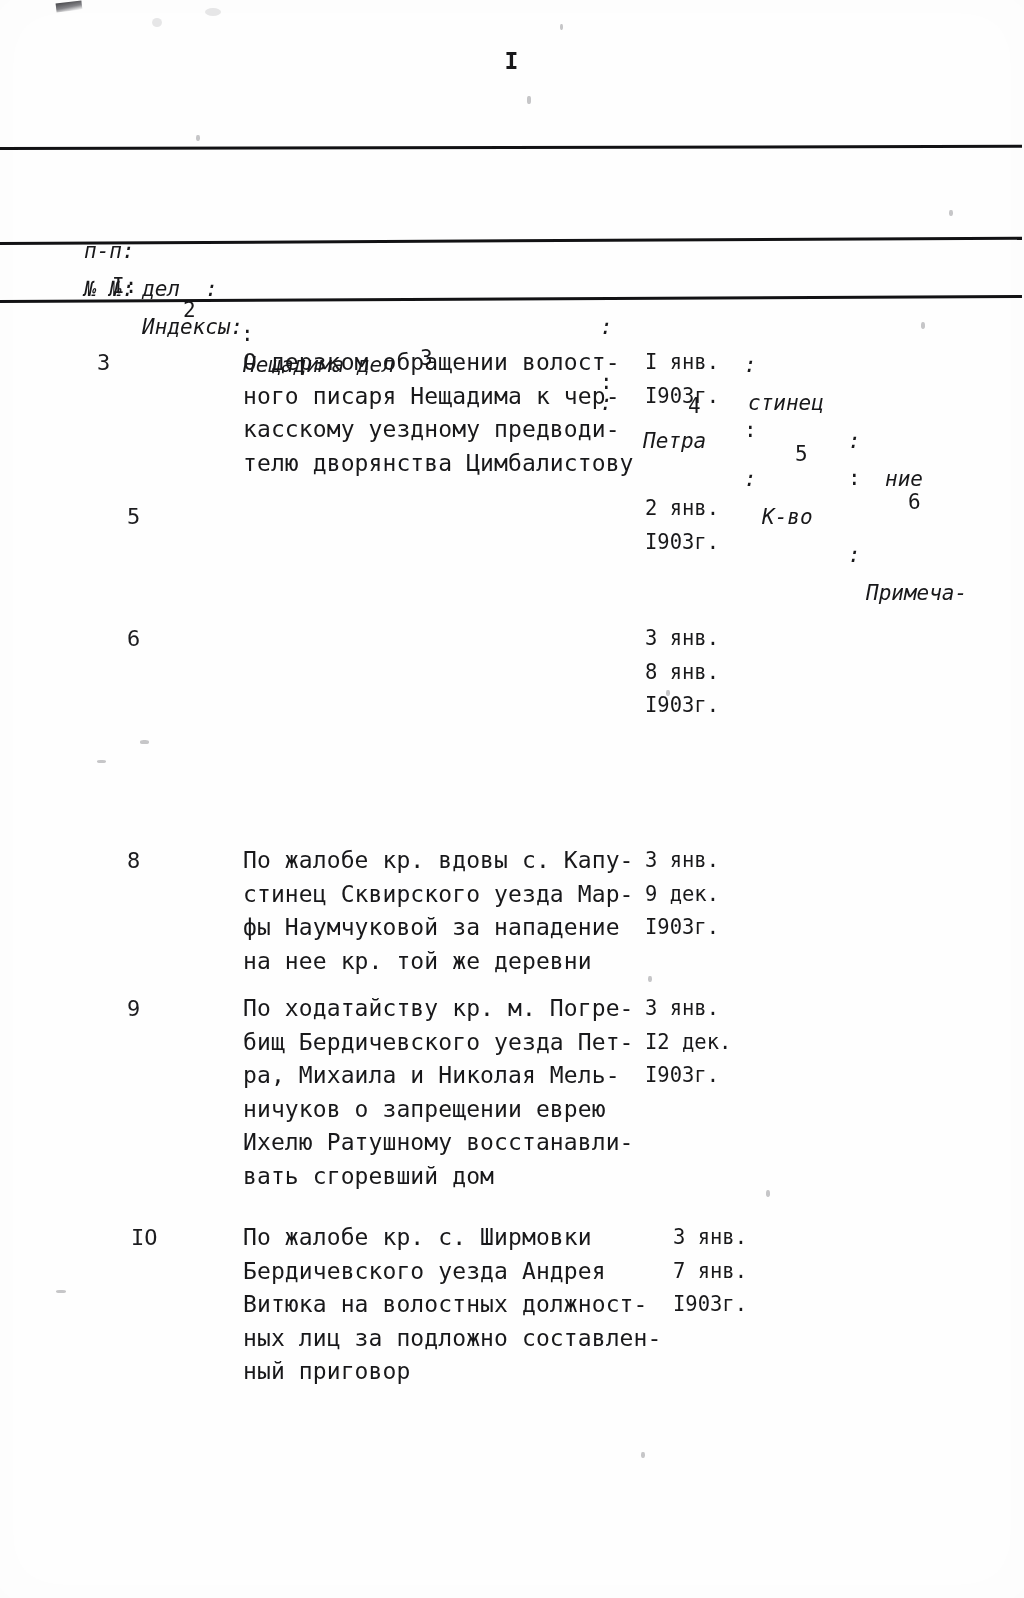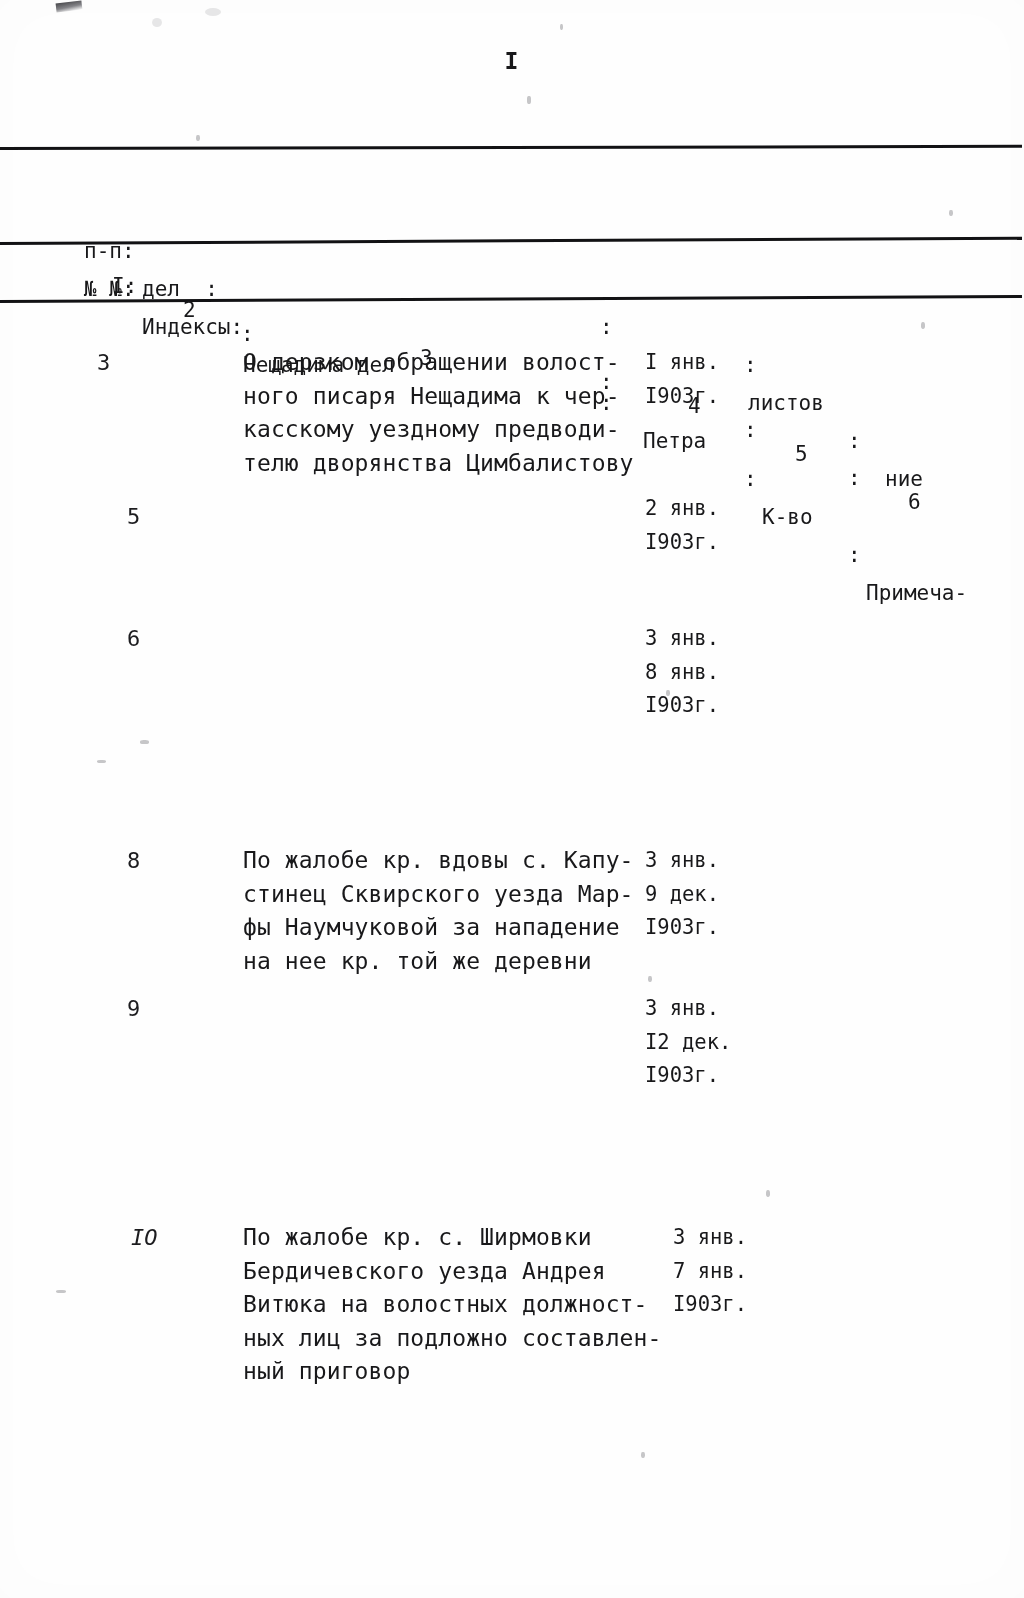--- a/index.html
+++ b/index.html
@@ -79,20 +79,21 @@
     top: 156px;
     left: 0;
     width: 1024px;
     font-size: 21px;
     line-height: 38px;
     white-space: pre;
   }
   .thead .line {
     display: block;
     height: 38px;
+    font-style: italic;
   }
   .thead .seg { position: absolute; }
 
   
   .c-num   { left: 84px; }
   .c-idx   { left: 142px; }
   .c-title { left: 243px; }
   .c-colon { left: 600px; }
   .c-date  { left: 643px; }
   .c-colon2{ left: 744px; }
@@ -193,21 +194,21 @@
       <span class="seg c-colon2">:</span>
       <span class="seg c-sheet">К-во</span>
       <span class="seg c-colon3">:</span>
       <span class="seg c-note">Примеча-</span>
     </div>
     <div class="line" style="top:38px; position:absolute; left:0; width:1024px;">
       <span class="seg c-num">п-п:</span>
       <span class="seg c-idx">дел  :</span>
       <span class="seg c-colon">:</span>
       <span class="seg c-colon2">:</span>
-      <span class="seg c-sheet" style="left:748px;">листов</span>
+      <span class="seg c-sheet" style="left:748px;">стинец</span>
       <span class="seg c-colon3">:</span>
       <span class="seg c-note" style="left:885px;">ние</span>
     </div>
   </div>
 
   <div class="colnums">
     <span style="left:112px;">I:</span>
     <span style="left:183px;">2</span>
     <span style="left:241px;">:</span>
     <span style="left:420px;">3</span>
@@ -258,29 +259,35 @@
 на нее кр. той же деревни</div>
       <div class="date" style="top:8px;">3 янв.
 9 дек.
 I903г.</div>
       <div class="sheets" style="top:8px;"></div>
       <div class="note" style="top:8px;"></div>
     </div>
 
     <div class="row" style="height:225px;">
       <div class="num" style="left:127px; top:6px;">9</div>
+      <div class="title" style="top:6px;">По ходатайству кр. м. Погре-
+бищ Бердичевского уезда Пет-
+ра, Михаила и Николая Мель-
+ничуков о запрещении еврею
+Ихелю Ратушному восстанавли-
+вать сгоревший дом</div>
       <div class="date" style="top:6px;">3 янв.
 I2 дек.
 I903г.</div>
       <div class="sheets" style="top:6px;"></div>
       <div class="note" style="top:6px;"></div>
     </div>
 
     <div class="row" style="height:190px;">
-      <div class="num" style="left:131px; top:10px;font-style:italic;">IO</div>
+      <div class="num" style="left:131px; top:10px;">IO</div>
       <div class="title" style="top:10px; width:430px;">По жалобе кр. с. Ширмовки
 Бердичевского уезда Андрея
 Витюка на волостных должност-
 ных лиц за подложно составлен-
 ный приговор</div>
       <div class="date" style="top:10px; left:673px;">3 янв.
 7 янв.
 I903г.</div>
       <div class="sheets" style="top:10px;"></div>
       <div class="note" style="top:10px;"></div>

